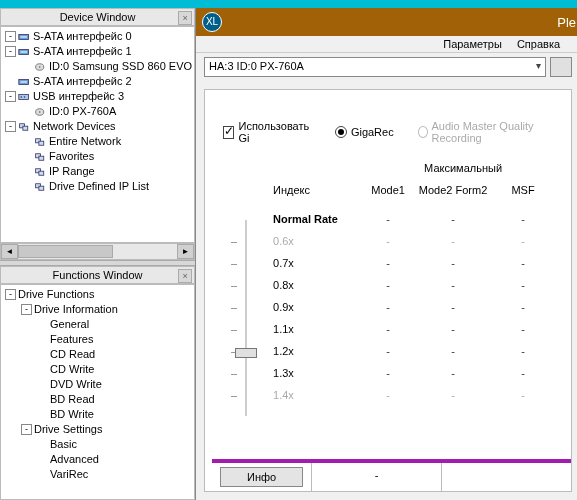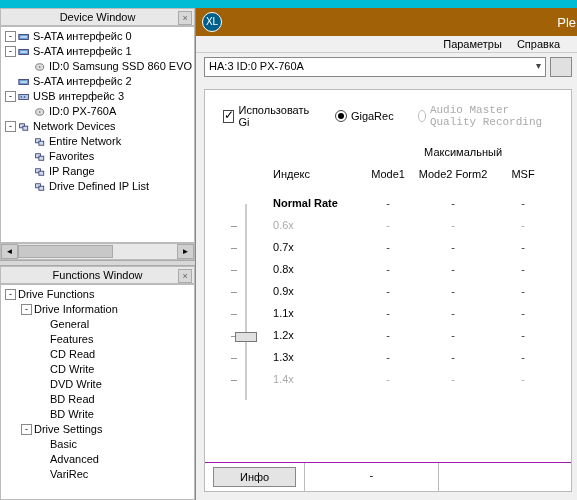--- a/index.html
+++ b/index.html
@@ -26,49 +26,49 @@
 .right-panel { flex: 1; display: flex; flex-direction: column; background: #f0f0f0; position: relative; }
 .app-header { height: 28px; background: #a16207; display: flex; align-items: center; padding-left: 6px; color: #fff; font-size: 12px; }
 .app-logo { width: 20px; height: 20px; background: #005f8a; border-radius: 50%; margin-right: 6px; border: 1px solid #fff; color:#fff; font-size:10px; text-align:center; line-height:18px; }
 .menu-bar { padding: 2px 8px; background: #f0f0f0; border-bottom: 1px solid #ccc; font-size: 11px; text-align: right; }
 .menu-bar span { margin-right: 12px; }
 .device-row { display: flex; padding: 4px 8px; gap: 4px; }
 .device-select { flex: 1; background: #fff; border: 1px solid #888; padding: 2px 4px; position: relative; }
 .device-select::after { content: "▾"; position: absolute; right: 4px; top: 2px; font-size: 10px; color: #444; }
 .tool-btn { width: 22px; height: 20px; background: #e0e0e0; border: 1px solid #888; }
 
-.content-area { flex: 1; margin: 8px; background: #fff; border: 1px solid #bbb; padding: 14px 18px; position: relative; }
+.content-area { flex: 1; margin: 8px; background: #fff; border: 1px solid #bbb; padding: 30px 18px; position: relative; }
 .options-row { display: flex; align-items: center; gap: 24px; margin-bottom: 18px; }
 .chk, .rad { display: flex; align-items: center; gap: 4px; }
 .chk-box { width: 13px; height: 13px; border: 1px solid #444; background: #fff; position: relative; }
 .chk-box.checked::after { content: "✓"; position: absolute; left: 0; top: -3px; font-size: 12px; color: #000; }
 .rad-circ { width: 12px; height: 12px; border: 1px solid #444; border-radius: 50%; position: relative; }
 .rad-circ.sel::after { content: ""; position: absolute; left: 2px; top: 2px; width: 6px; height: 6px; background: #000; border-radius: 50%; }
-.disabled { color: #aaa; font-family: Liberation Mono, monospace; }
+.disabled { color: #aaa; }
 .disabled .rad-circ { border-color: #bbb; }
 
 .max-label { text-align: center; margin: 8px 0 10px 150px; }
 .grid-header { display: flex; margin-bottom: 12px; }
 .col-slider { width: 50px; }
 .col-rate { width: 90px; text-align: left; }
 .col-m { width: 50px; text-align: center; }
 .col-mf { width: 80px; text-align: center; }
 .col-msf { width: 60px; text-align: center; }
 .grid-row { display: flex; align-items: center; height: 22px; }
 .grid-row .col-rate { color: #000; }
 .grid-row.dim .col-rate { color: #aaa; }
 .grid-row .dot { text-align: center; color: #333; }
 .grid-row.dim .dot { color: #aaa; }
 
 .slider-col { position: relative; width: 50px; }
 .slider-track { position: absolute; left: 22px; top: 12px; bottom: 6px; width: 2px; background: #ccc; }
 .tick { position: absolute; left: 8px; width: 6px; height: 1px; background: #999; }
 .slider-thumb { position: absolute; left: 12px; width: 22px; height: 10px; background: #e0e0e0; border: 1px solid #777; }
 
-.bottom-bar { position: absolute; left: 0; right: 0; bottom: 0; display: flex; border-top: 1px solid #a21caf; }
+.bottom-bar { position: absolute; left: 7px; right: 0; bottom: 0; display: flex; border-top: 4px solid #a21caf; }
 .info-btn { padding: 3px 26px; background: #e4e4e4; border: 1px solid #888; margin: 4px 8px; font-size: 11px; }
 .status-cell { flex: 1; border-left: 1px solid #bbb; text-align: center; line-height: 24px; }
 
 .panel-divider { height: 6px; background: #d8d8d8; border-top: 1px solid #aaa; border-bottom: 1px solid #aaa; }
 </style>
 </head>
 <body>
 
 <div class="topbar"></div>
 <div class="container">

